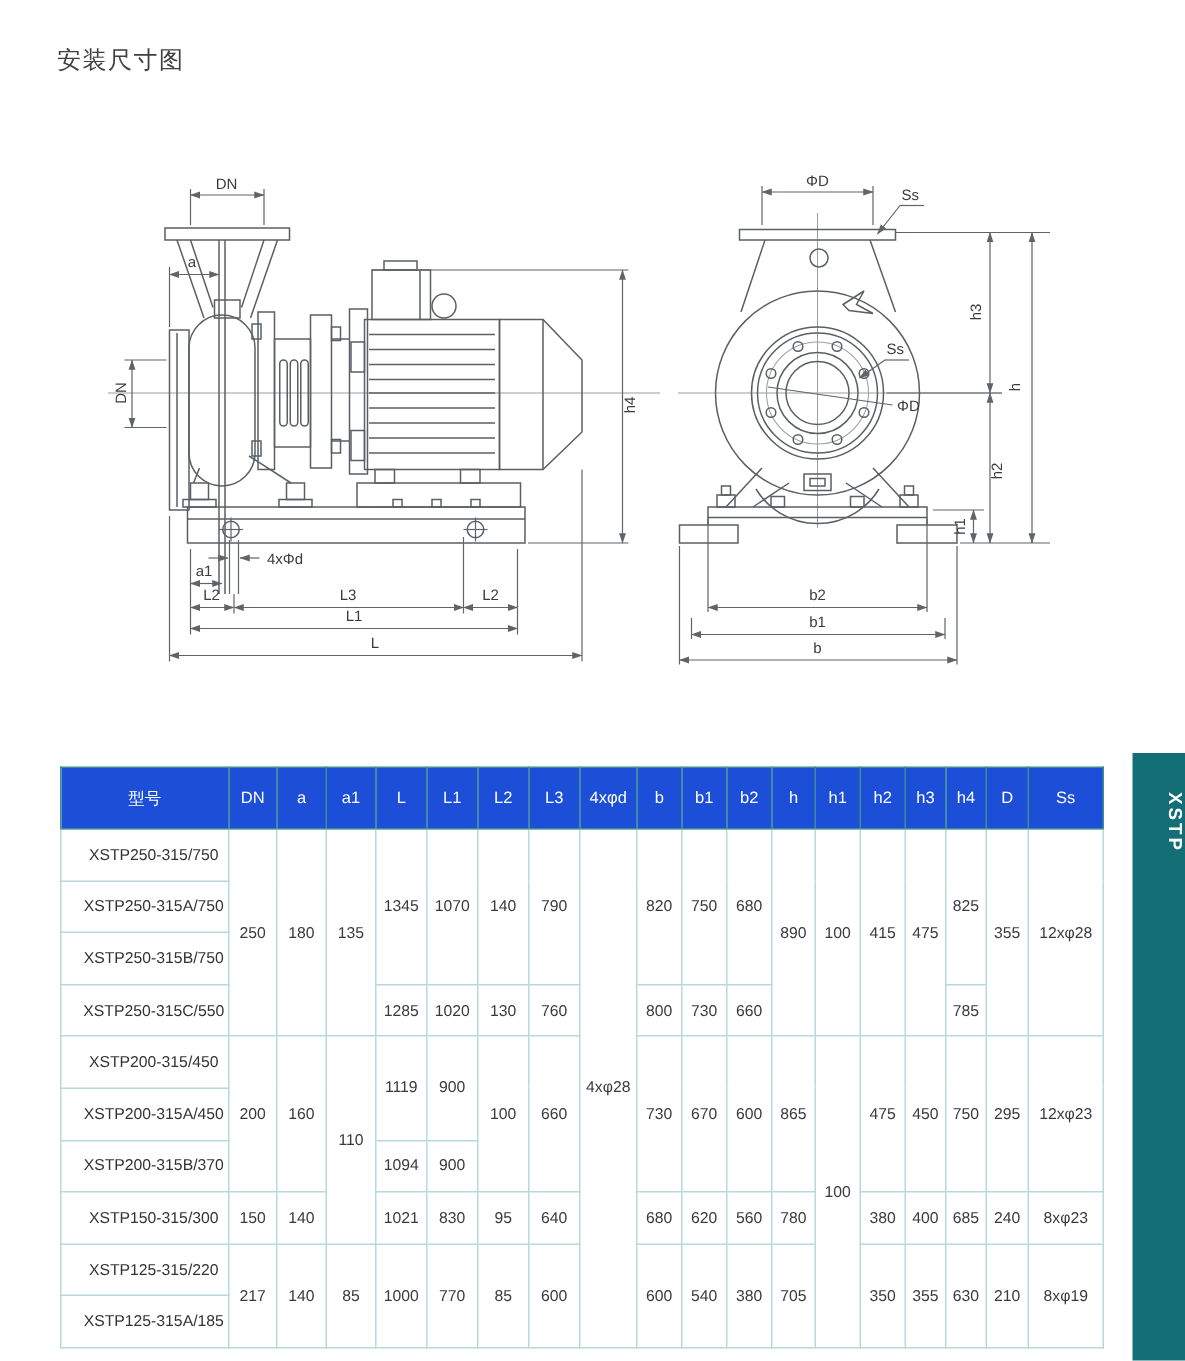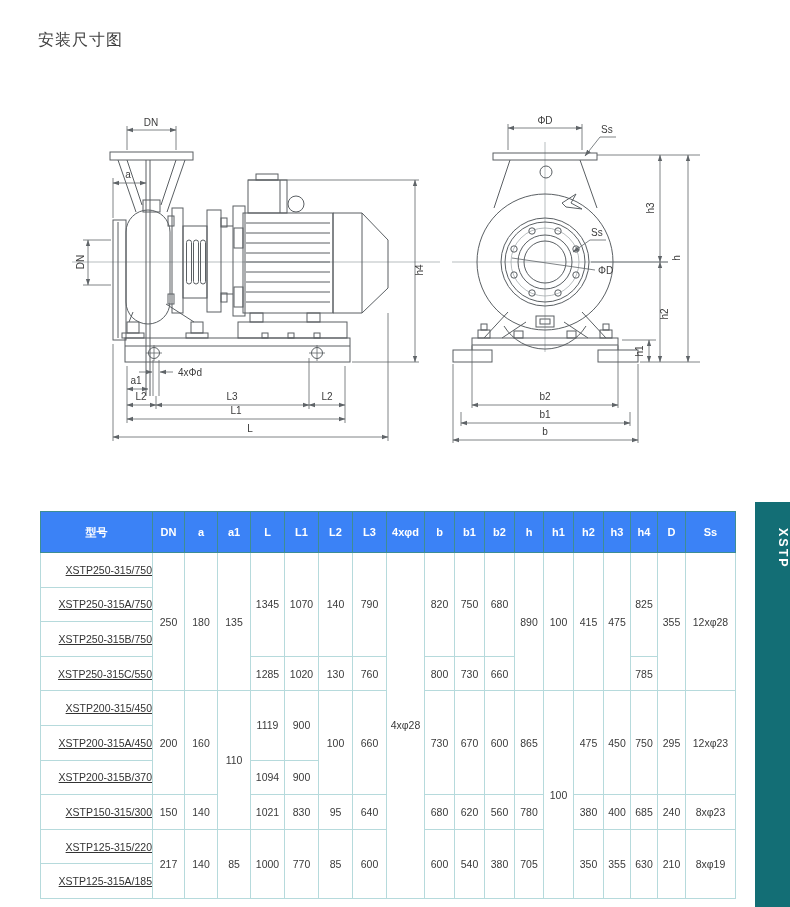--- a/index.html
+++ b/index.html
@@ -9,25 +9,25 @@
        color:#404040;letter-spacing:1px;margin-top:16px;}
   
   .drawing-svg{position:absolute;left:40px;top:100px;}
   .outline{stroke:#5a5f63;stroke-width:1;fill:none;}
   .thin{stroke:#9aa0a4;stroke-width:0.7;fill:none;}
   .dimline{stroke:#5f6468;stroke-width:0.8;fill:none;}
   .dimtxt{font-family:"Liberation Sans",sans-serif;font-size:10px;fill:#3b3b3b;}
   
   .dim-table{position:absolute;left:40px;top:511px;width:695px;border-collapse:collapse;
        table-layout:fixed;}
-  .dim-table th{background:#3b82f6;color:#ffffff;font-size:11px;font-weight:bold;
+  .dim-table th{background:#1d4ed8;color:#ffffff;font-size:11px;font-weight:normal;
        height:40px;border:1px solid #3e8d93;padding:0;text-align:center;}
   .dim-table td{height:33.6px;border:1px solid #b6dadc;font-size:10.5px;color:#3a3a3a;
        text-align:center;padding:0;background:#ffffff;}
-  .dim-table td.model{text-align:right;padding-left:12px;font-size:10.5px;color:#333;text-decoration:underline;}
+  .dim-table td.model{text-align:center;padding-left:12px;font-size:10.5px;color:#333;}
   
   .side-tab{position:absolute;left:755px;top:502px;width:35px;height:405px;
        background:#136e75;}
   .side-tab span{display:block;margin:16px auto 0 auto;writing-mode:vertical-rl;
        color:#ffffff;font-size:12.5px;font-weight:bold;letter-spacing:2px;
        text-align:left;width:100%;text-indent:10px;}
 </style>
 </head>
 <body>
 

